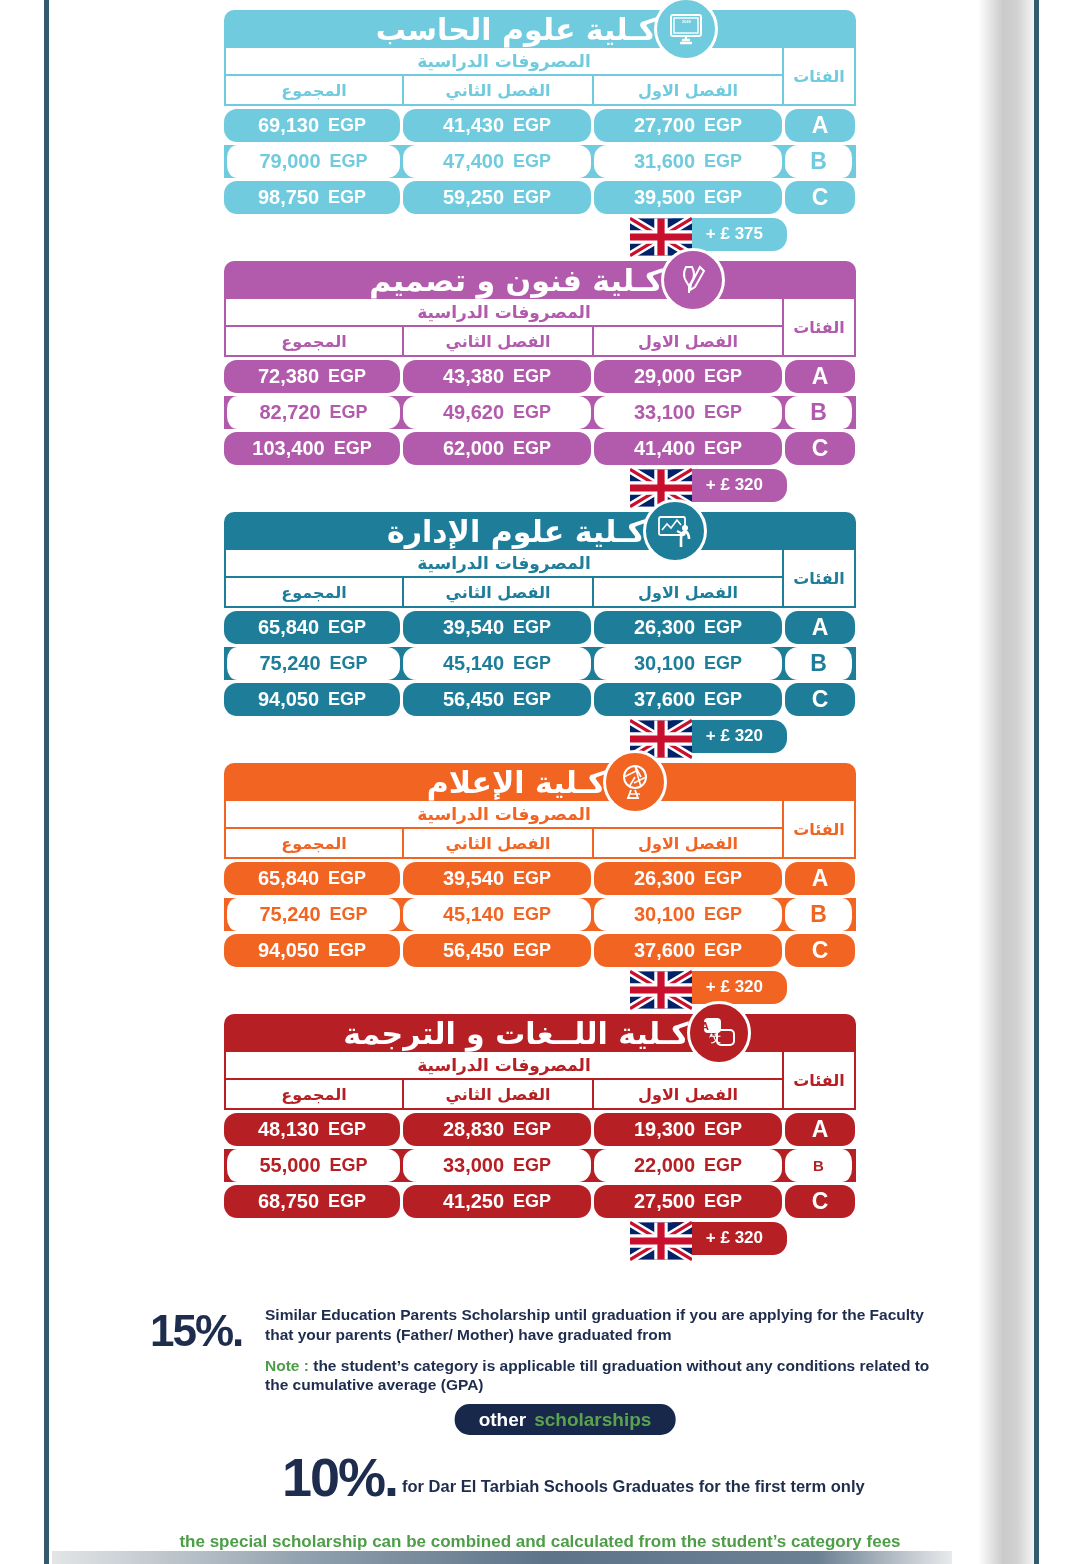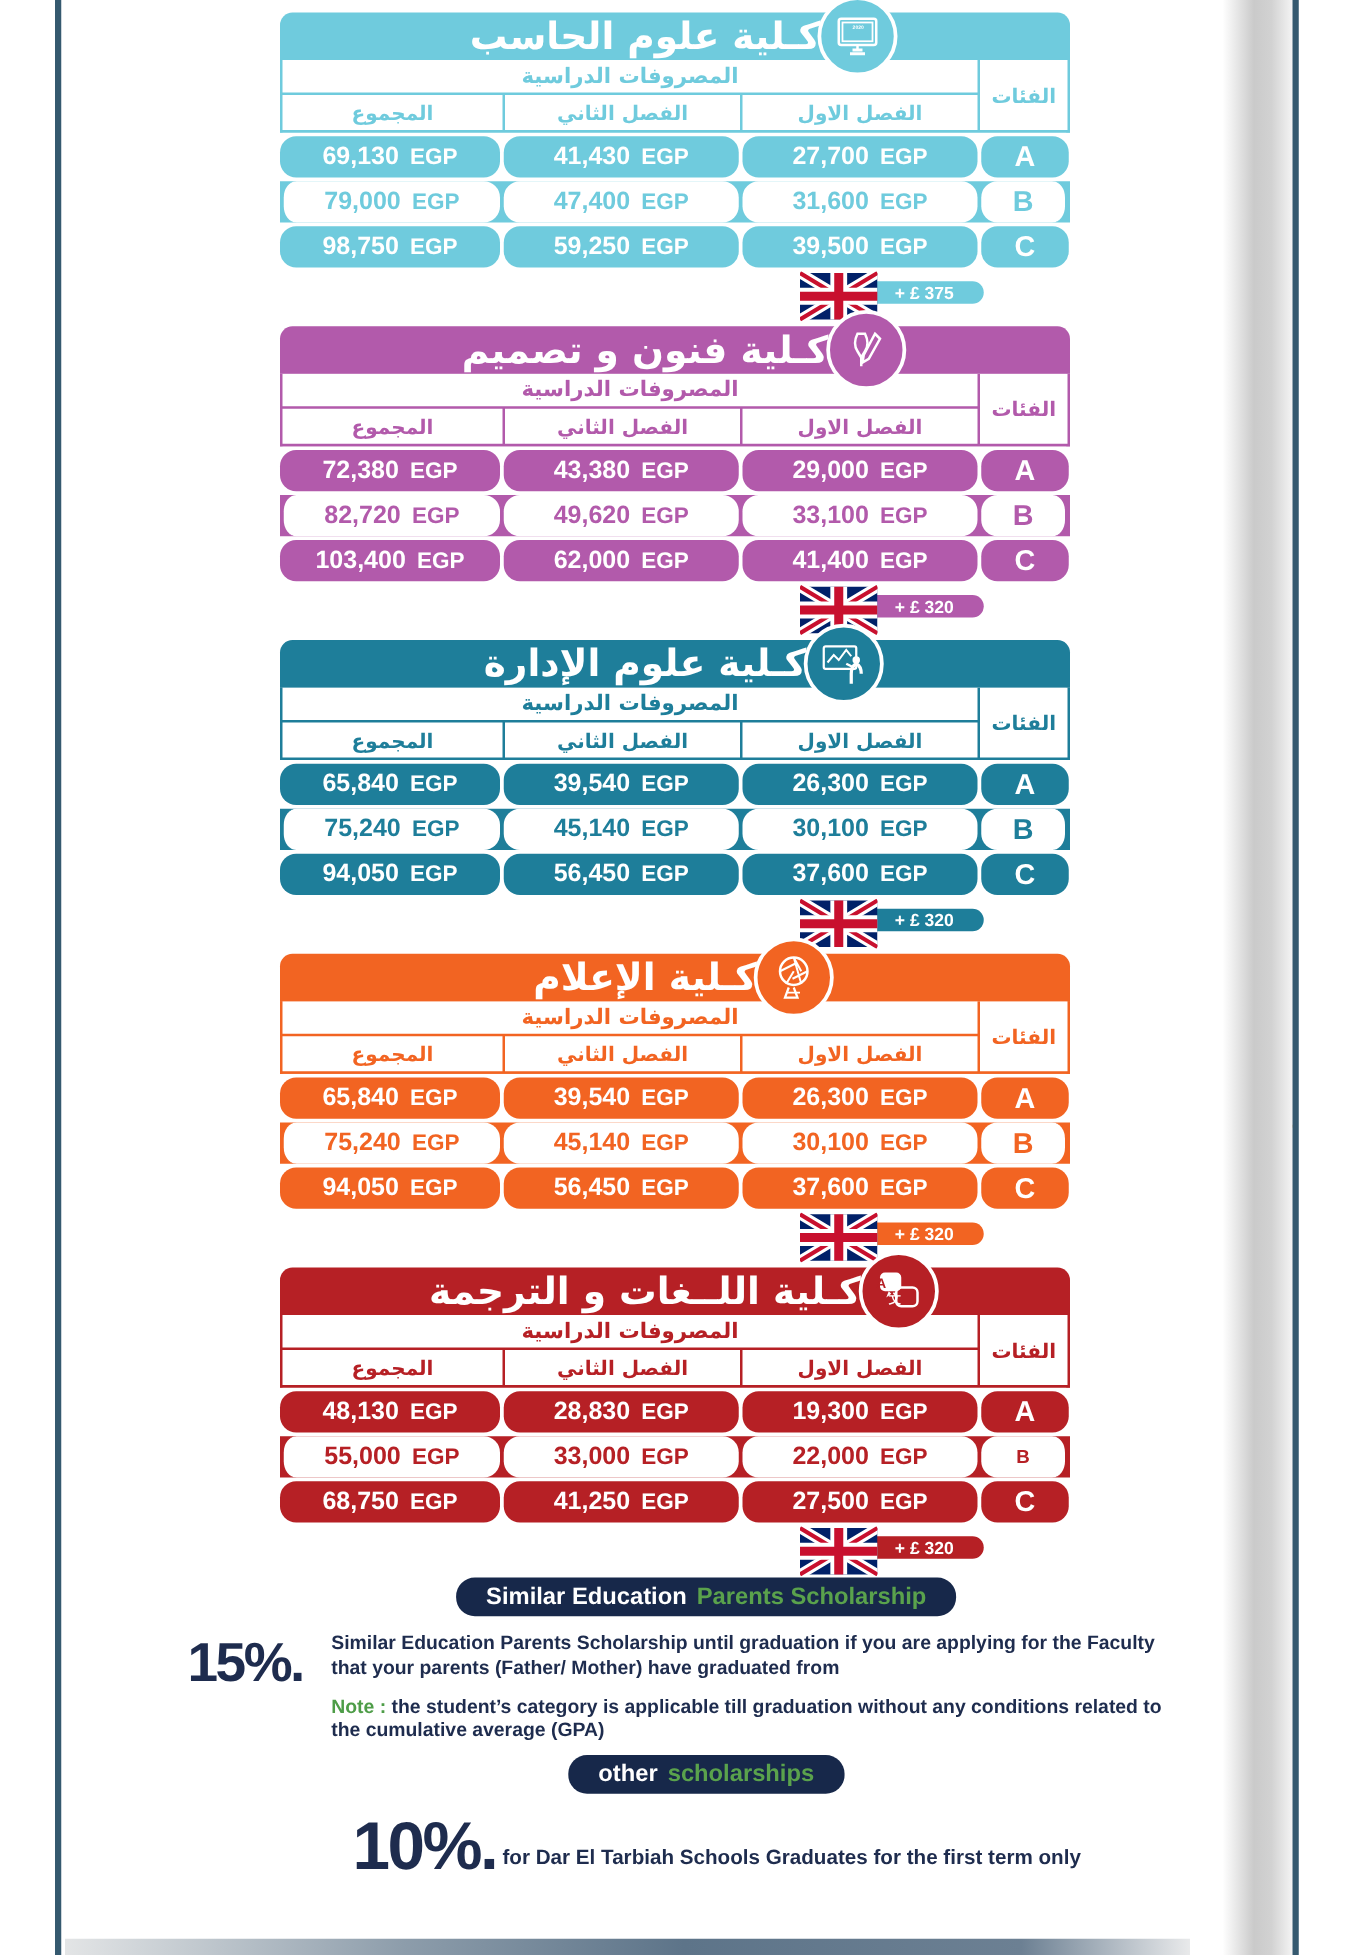--- a/index.html
+++ b/index.html
@@ -48,22 +48,22 @@
   .data-row.light .cell{background:#fff;color:var(--c);}
   .data-row.light .cell:first-child{border-left:3px solid var(--c);}
   .data-row.light .cell:last-child{border-right:3px solid var(--c);}
   .amt{font-size:20px;}
   .cur{font-size:18px;margin-left:9px;}
   .cat{font-size:23px;}
   .faculty[data-slug="languages-translation"] .data-row.light .cat{font-size:15px;}
   .uk-row{display:flex;justify-content:flex-end;align-items:center;height:36px;margin-top:2px;
     padding-right:69px;}
   .flag{position:relative;z-index:2;top:3px;margin-right:-24px;line-height:0;}
-  .pill{background:var(--c);color:#fff;height:18px;display:flex;align-items:center;
-    border-radius:6px 14px 14px 6px;padding:0 24px 0 38px;font-weight:bold;font-size:14px;
+  .pill{background:var(--c);color:#fff;height:33px;display:flex;align-items:center;
+    border-radius:6px 14px 14px 6px;padding:0 24px 0 38px;font-weight:bold;font-size:17px;
     white-space:nowrap;}
   
   .sch{position:absolute;inset:0;z-index:2;}
   .badge{position:absolute;left:50%;transform:translateX(-50%);margin-left:25px;
     background:#17284a;border-radius:15px;height:31px;display:flex;align-items:center;
     padding:0 24px;font-weight:bold;font-size:19px;white-space:nowrap;}
   .badge .w{color:#ffffff;}
   .badge .g{color:#5aa24c;margin-left:8px;}
   .badge1{top:1262px;}
   .badge2{top:1404px;}
@@ -534,33 +534,30 @@
           <path d="M30,0 V36 M0,18 H60" stroke="#ffffff" stroke-width="13"></path>
           <path d="M30,0 V36 M0,18 H60" stroke="#C8102E" stroke-width="7"></path>
         </svg>
       </span>
       <span class="pill">+ £ 320</span>
     </div>
   </div>
 </div>
 
   <div class="sch">
-    <div class="badge badge1">
-      <span class="w">Similar Education</span>
-      <span class="g">Parents Scholarship</span>
-    </div>
     <div class="pct pct1">15%.</div>
     <div class="sch-text">
       <div>Similar Education Parents Scholarship until graduation if you are applying for the Faculty that your parents (Father/ Mother) have graduated from</div>
       <div class="sch-note">
         <span class="green">Note :</span>
         <span>the student’s category is applicable till graduation without any conditions related to the cumulative average (GPA)</span>
       </div>
     </div>
     <div class="badge badge2">
       <span class="w">other</span>
       <span class="g">scholarships</span>
     </div>
     <div class="pct pct2">10%.</div>
     <div class="t2">for Dar El Tarbiah Schools Graduates for the first term only</div>
+    <div class="sch-footer">the special scholarship can be combined and calculated from the student’s category fees</div>
   </div>
 
 </div>
 
 </body></html>

